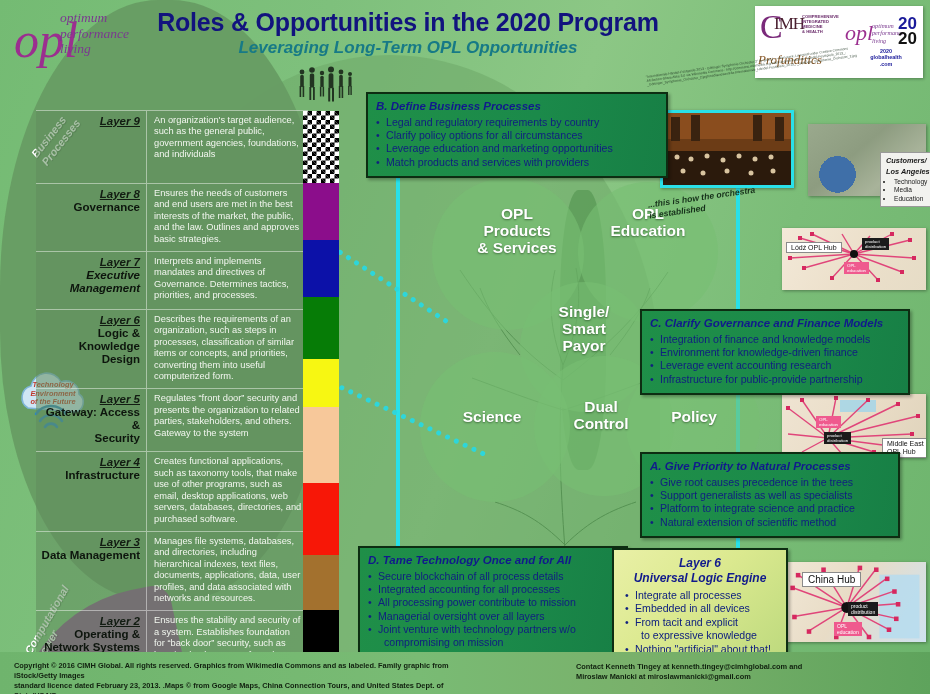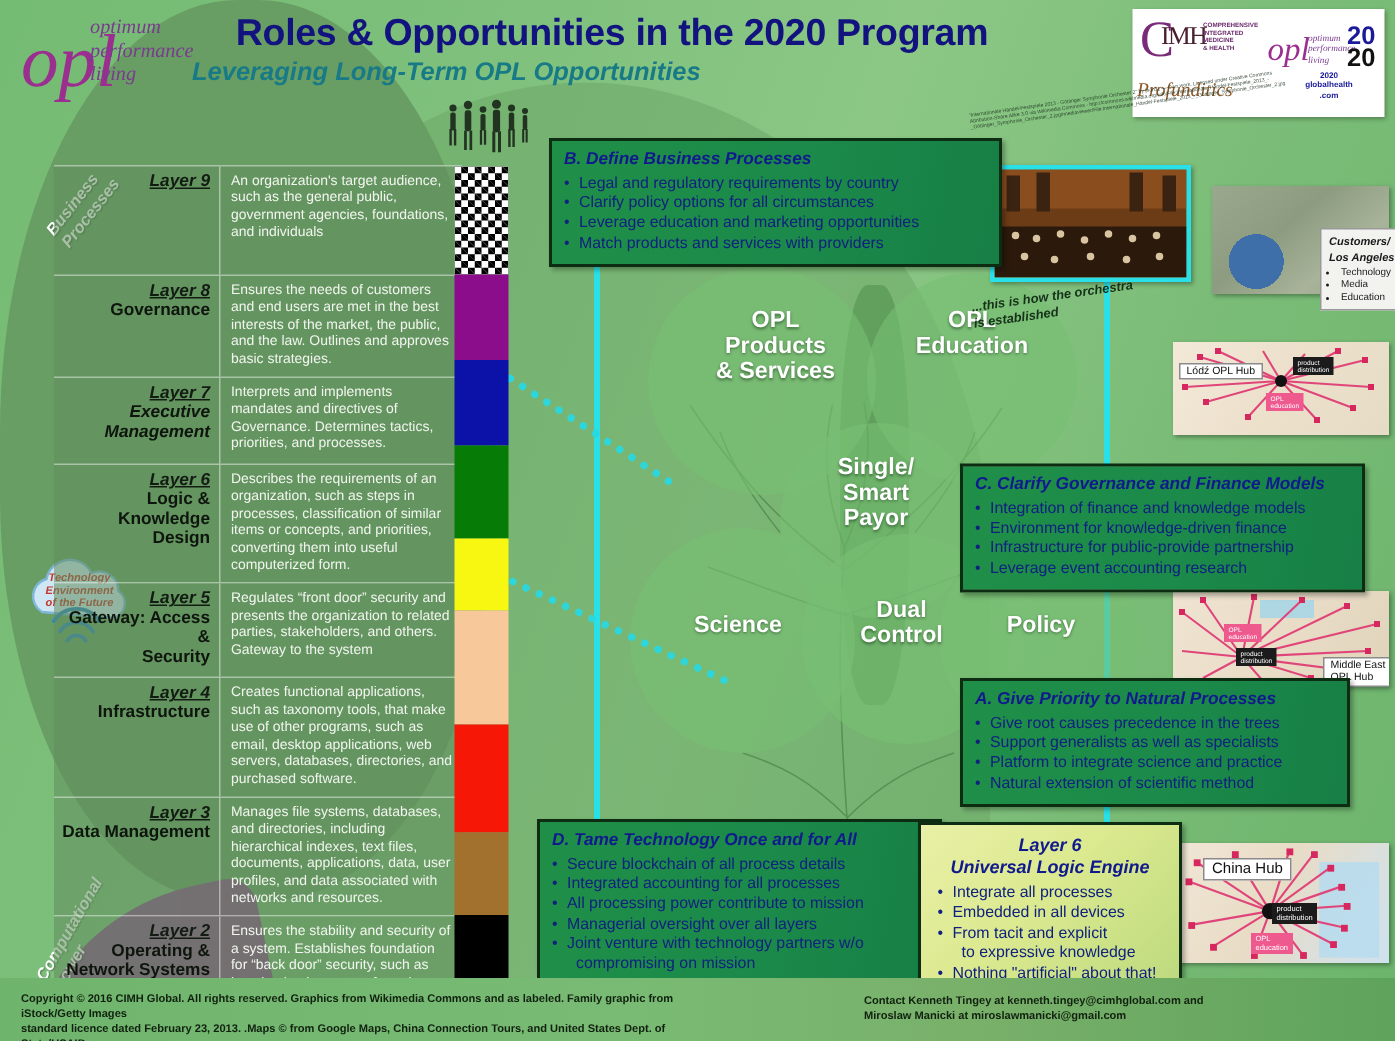--- a/index.html
+++ b/index.html
@@ -122,21 +122,21 @@
   .dotline{position:absolute;border-top:5px dotted #2ad8e0;transform-origin:0 50%;opacity:.95;}
 
   
   #opl-logo{position:absolute;left:14px;top:16px;width:128px;height:72px;}
   #opl-o{font-family:"Liberation Serif",serif;font-style:italic;font-size:50px;
      color:#9b2f8f;line-height:48px;}
   #opl-tag{position:absolute;left:60px;top:10px;font-family:"Liberation Serif",serif;
      font-style:italic;color:#7a3a8f;font-size:13.5px;line-height:15.5px;}
   #title{position:absolute;left:128px;top:8px;width:560px;text-align:center;
      font-size:25px;font-weight:bold;color:#12137e;letter-spacing:-.2px;}
-  #subtitle{position:absolute;left:128px;top:38px;width:560px;
+  #subtitle{position:absolute;left:128px;top:38px;width:560px;text-align:center;
      font-size:17px;font-weight:bold;font-style:italic;color:#177a86;}
 
   #toplogos{position:absolute;left:755px;top:6px;width:168px;height:72px;
      background:#fff;box-shadow:1px 1px 3px rgba(0,0,0,.3);}
   #cimh-txt{position:absolute;left:802px;top:14px;font-size:4.2px;line-height:5px;
      color:#6a2b6a;font-weight:bold;}
   #cimh-c{position:absolute;left:760px;top:10px;font-family:"Liberation Serif",serif;
      font-size:34px;color:#7a2a7a;line-height:34px;}
   #cimh-imh{position:absolute;left:774px;top:18px;font-family:"Liberation Serif",serif;
      font-size:17px;color:#4a2030;line-height:12px;letter-spacing:-1px;}
@@ -545,22 +545,22 @@
       <li>Leverage education and marketing opportunities</li>
       <li>Match products and services with providers</li>
     </ul>
   </div>
 
   <div class="cbox" id="boxC" style="left:640px;top:309px;width:250px">
     <div class="ctitle">C. Clarify Governance and Finance Models</div>
     <ul>
       <li>Integration of finance and knowledge models</li>
       <li>Environment for knowledge-driven finance</li>
+      <li>Leverage event accounting research</li>
       <li>Infrastructure for public-provide partnership</li>
-      <li>Leverage event accounting research</li>
     </ul>
   </div>
 
   <div class="cbox" id="boxA" style="left:640px;top:452px;width:240px">
     <div class="ctitle">A. Give Priority to Natural Processes</div>
     <ul>
       <li>Give root causes precedence in the trees</li>
       <li>Support generalists as well as specialists</li>
       <li>Platform to integrate science and practice</li>
       <li>Natural extension of scientific method</li>

